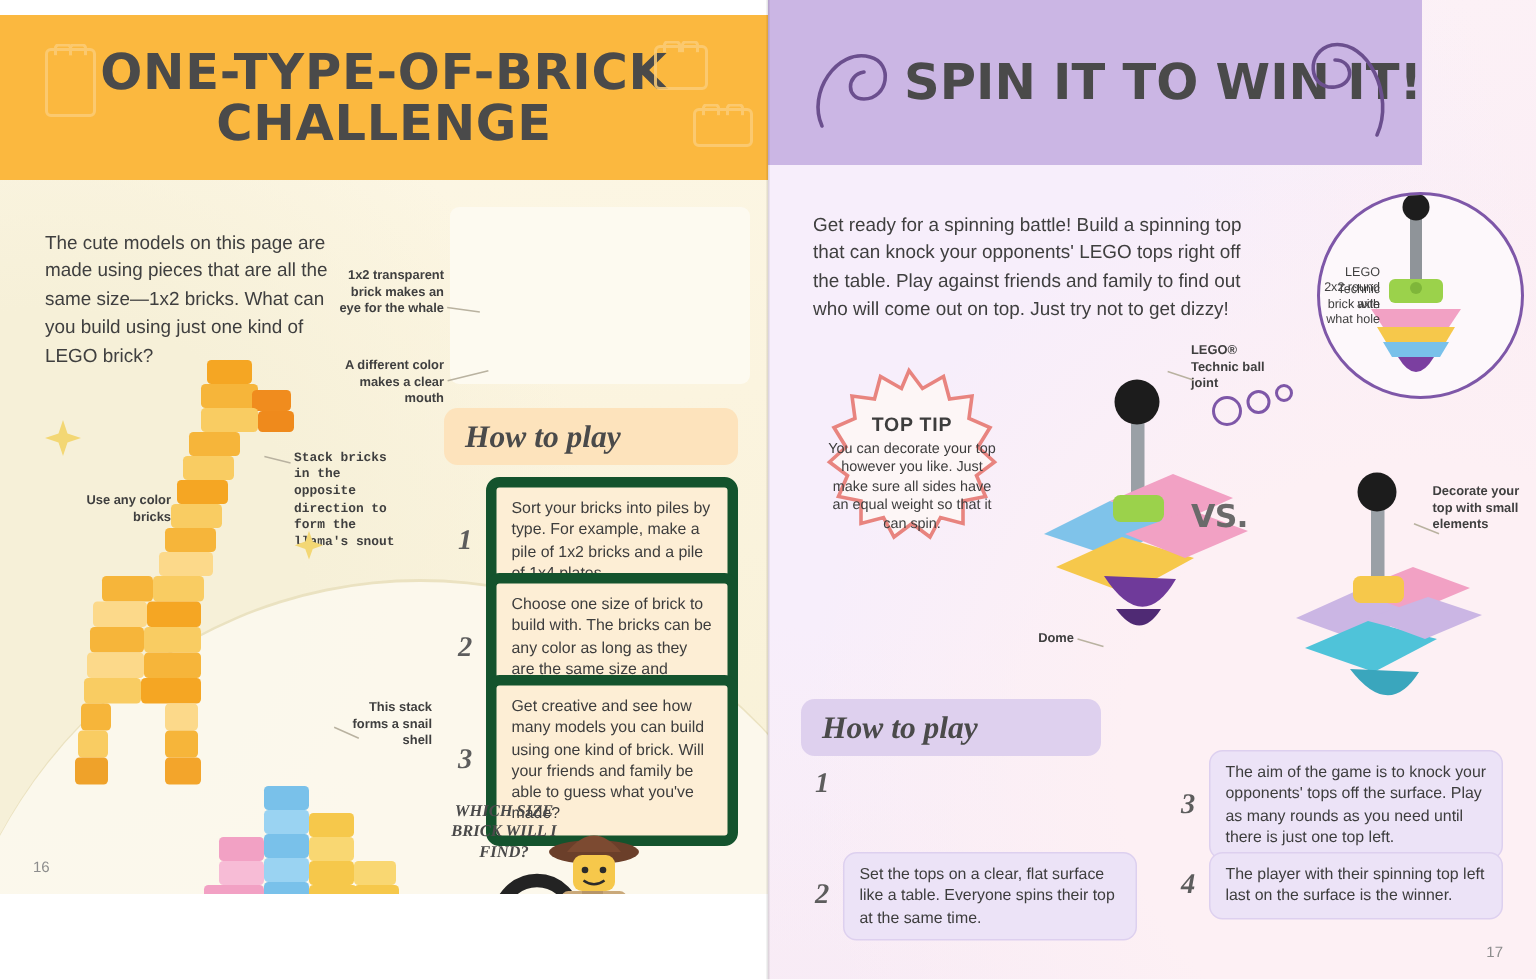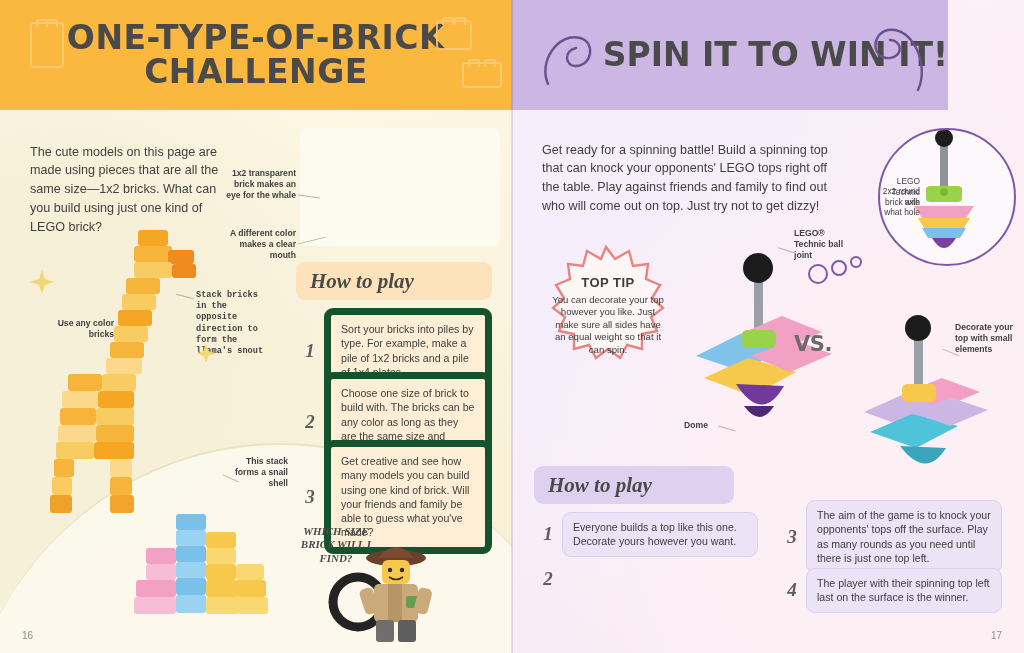--- a/index.html
+++ b/index.html
@@ -6,23 +6,24 @@
   html, body { margin:0; padding:0; }
   body {
     width:1024px; height:653px; overflow:hidden;
     font-family: "Liberation Sans", sans-serif;
     background:#ffffff;
   }
   .spread { position:relative; width:1024px; height:653px; display:flex; }
 
   
   .page-left {
-    position:relative; width:512px; height:653px;
+    position:relative; width:512px; height:586px;
     background:#fdf7e3;
     overflow:hidden;
+    margin-top:10px;
   }
   .left-bg-wash {
     position:absolute; left:0; top:0; width:512px; height:653px;
     background:
       radial-gradient(circle at 6% 56%, #f6f0d8 0 28%, rgba(246,240,216,0) 60%),
       linear-gradient(170deg, #fdf8e8 0%, #fbf4df 45%, #f7f0d4 100%);
   }
   .left-curve {
     position:absolute; left:-40px; bottom:-120px; width:640px; height:330px;
     border-radius:50% 50% 0 0 / 100% 100% 0 0;
@@ -401,21 +402,21 @@
         <path d="M70 128 l44 -16 38 14 -42 18 z" fill="#f2a1c4"></path>
 
         <rect x="62" y="102" width="34" height="18" rx="5" fill="#9bd24b"></rect>
 
         <path d="M56 156 q26 40 48 2 z" fill="#6f3a9a"></path>
         <path d="M64 178 q16 22 30 0 z" fill="#4f2a74"></path>
       </svg>
     </div>
     <div class="callout bold" style="left:282px; top:228px; width:62px;">LEGO® Technic ball joint</div>
     <div class="leader" style="left:266px; top:250px; width:18px; height:1px; transform:rotate(18deg);"></div>
-    <div class="callout bold" style="left:164px; top:420px; width:40px; text-align:center;">Dome</div>
+    <div class="callout bold" style="left:164px; top:420px; width:40px; text-align:right;">Dome</div>
     <div class="leader" style="left:206px; top:428px; width:18px; height:1px; transform:rotate(16deg);"></div>
 
     <svg class="squiggle" style="left:294px; top:250px;" width="70" height="40" viewBox="0 0 70 40">
       <circle cx="12" cy="24" r="9" fill="none" stroke="#7e57a8" stroke-width="2"></circle>
       <circle cx="33" cy="18" r="7" fill="none" stroke="#7e57a8" stroke-width="2"></circle>
       <circle cx="50" cy="12" r="5" fill="none" stroke="#7e57a8" stroke-width="2"></circle>
     </svg>
 
     <div class="vs">VS.</div>
 
@@ -433,24 +434,24 @@
     </div>
     <div class="callout bold" style="left:443px; top:322px; width:58px;">Decorate your top with small elements</div>
     <div class="leader" style="left:430px; top:352px; width:18px; height:1px; transform:rotate(22deg);"></div>
 
     <div class="howto-title-right">
       <span>How to play</span>
     </div>
 
     <div class="step-row" style="left:22px; top:512px;">
       <div class="step-num">1</div>
-      <div class="step-box step-box-right" style="width:196px;">Everyone builds a top like this one. Decorate yours however you want.</div>
     </div>
     <div class="step-row" style="left:22px; top:568px;">
       <div class="step-num">2</div>
+      <div class="step-box step-box-right" style="width:196px;">Set the tops on a clear, flat surface like a table. Everyone spins their top at the same time.</div>
     </div>
     <div class="step-row" style="left:266px; top:500px;">
       <div class="step-num">3</div>
       <div class="step-box step-box-right" style="width:196px;">The aim of the game is to knock your opponents' tops off the surface. Play as many rounds as you need until there is just one top left.</div>
     </div>
     <div class="step-row" style="left:266px; top:568px;">
       <div class="step-num">4</div>
       <div class="step-box step-box-right" style="width:196px;">The player with their spinning top left last on the surface is the winner.</div>
     </div>
 

